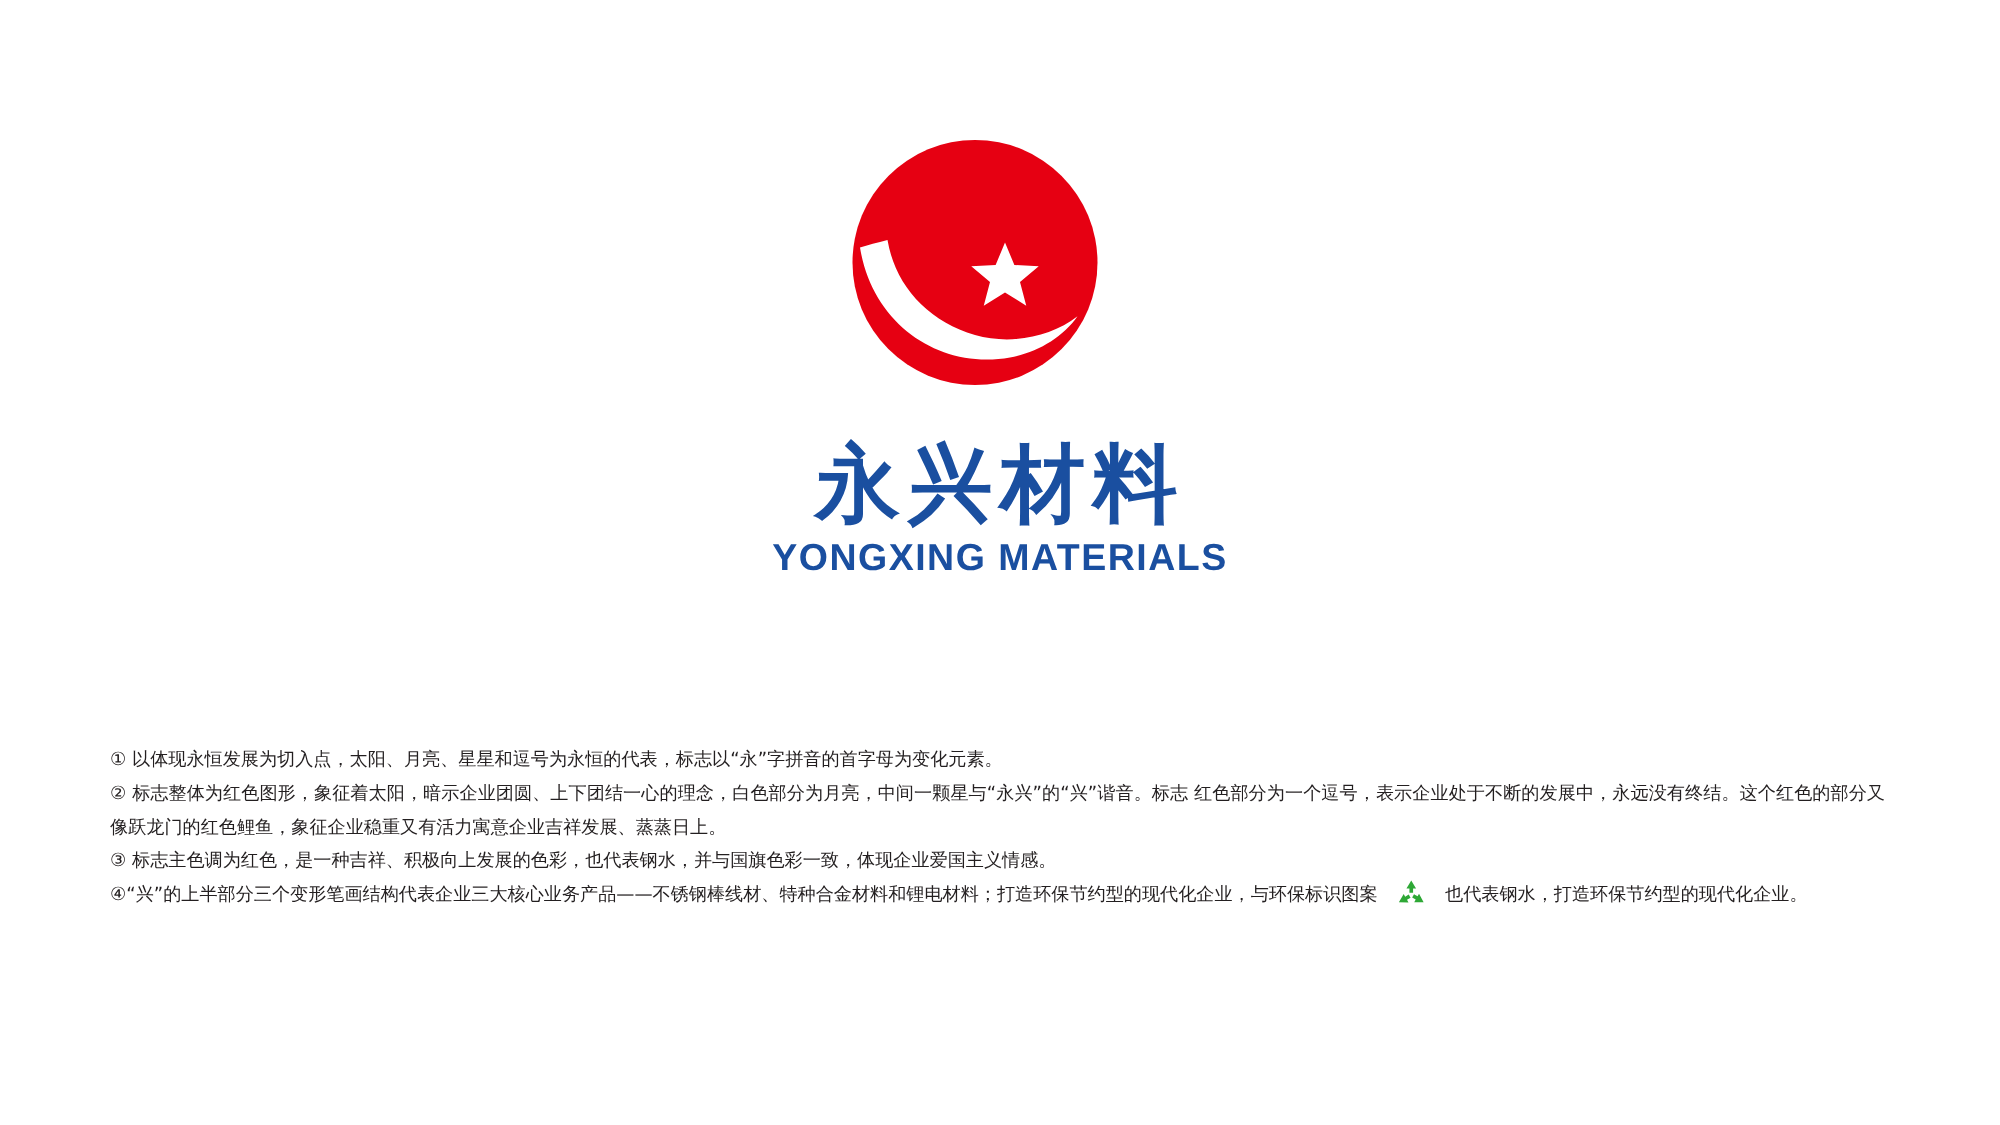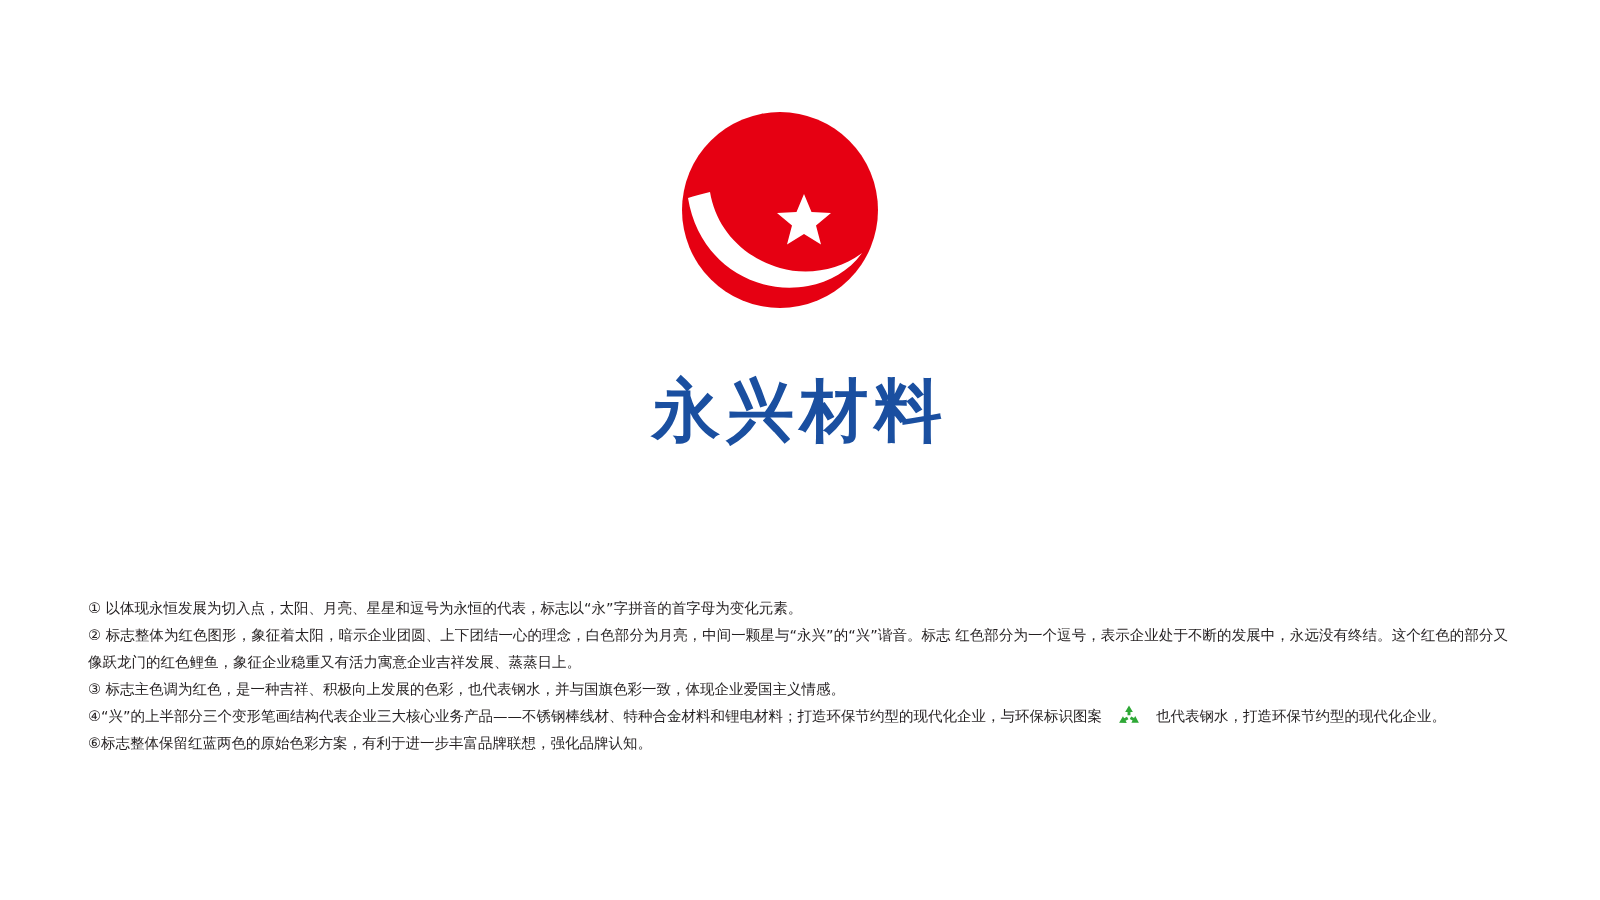--- a/index.html
+++ b/index.html
@@ -32,21 +32,20 @@
     width: 200px;
     height: 200px;
   }
 
   #wordmark {
     position: absolute;
     left: 600px;
     top: 350px;
     width: 400px;
     text-align: center;
-    margin-top: 23px;
   }
 
   #wordmark-cn {
     font-family: "DejaVu Sans", "Liberation Sans", sans-serif;
     font-size: 68px;
     line-height: 76px;
     font-weight: bold;
     letter-spacing: 6px;
     color: #1a4fa0;
     white-space: nowrap;
@@ -104,34 +103,34 @@
                C 160 160, 128 166, 100 158
                C 62 147, 36 118, 30 82
                C 22 84, 14 86, 8 88 Z" fill="#ffffff"></path>
 
       <path d="M124 84 L131.5 102 L151 103 L136 115.5 L141 134.5 L124 124 L107 134.5 L112 115.5 L97 103 L116.5 102 Z" fill="#ffffff"></path>
     </svg>
   </div>
 
   <div id="wordmark">
     <div id="wordmark-cn">永兴材料</div>
+    <div id="wordmark-en">YONGXING MATERIALS</div>
   </div>
 
 </div>
 
 <div id="description">
 
   <p class="desc-item">① 以体现永恒发展为切入点，太阳、月亮、星星和逗号为永恒的代表，标志以“永”字拼音的首字母为变化元素。</p>
 
   <p class="desc-item">② 标志整体为红色图形，象征着太阳，暗示企业团圆、上下团结一心的理念，白色部分为月亮，中间一颗星与“永兴”的“兴”谐音。标志 红色部分为一个逗号，表示企业处于不断的发展中，永远没有终结。这个红色的部分又像跃龙门的红色鲤鱼，象征企业稳重又有活力寓意企业吉祥发展、蒸蒸日上。</p>
 
   <p class="desc-item">③ 标志主色调为红色，是一种吉祥、积极向上发展的色彩，也代表钢水，并与国旗色彩一致，体现企业爱国主义情感。</p>
 
   <p class="desc-item"><span>④“兴”的上半部分三个变形笔画结构代表企业三大核心业务产品——不锈钢棒线材、特种合金材料和锂电材料；打造环保节约型的现代化企业，与环保标识图案</span><span class="inline-icon"><svg viewBox="0 0 26 24" width="26" height="22" aria-hidden="true">
         <path d="M13 1.5 L17.2 8.6 L14.6 8.6 L14.6 12.2 L11.4 12.2 L11.4 8.6 L8.8 8.6 Z" fill="#2EA836"></path>
         <path d="M2.2 20.4 L6.4 13.3 L7.7 15.6 L10.8 13.8 L12.4 16.6 L9.3 18.4 L10.6 20.7 Z" fill="#2EA836"></path>
         <path d="M23.8 20.4 L15.6 20.4 L16.9 18.1 L13.8 16.3 L15.4 13.5 L18.5 15.3 L19.8 13 Z" fill="#2EA836"></path>
       </svg></span><span>也代表钢水，打造环保节约型的现代化企业。</span></p>
 
 
-  <p class="desc-item">⑥标志整体保留红蓝两色的原始色彩方案，有利于进一步丰富品牌联想，强化品牌认知。</p>
 
 </div>
 
 </body></html>

